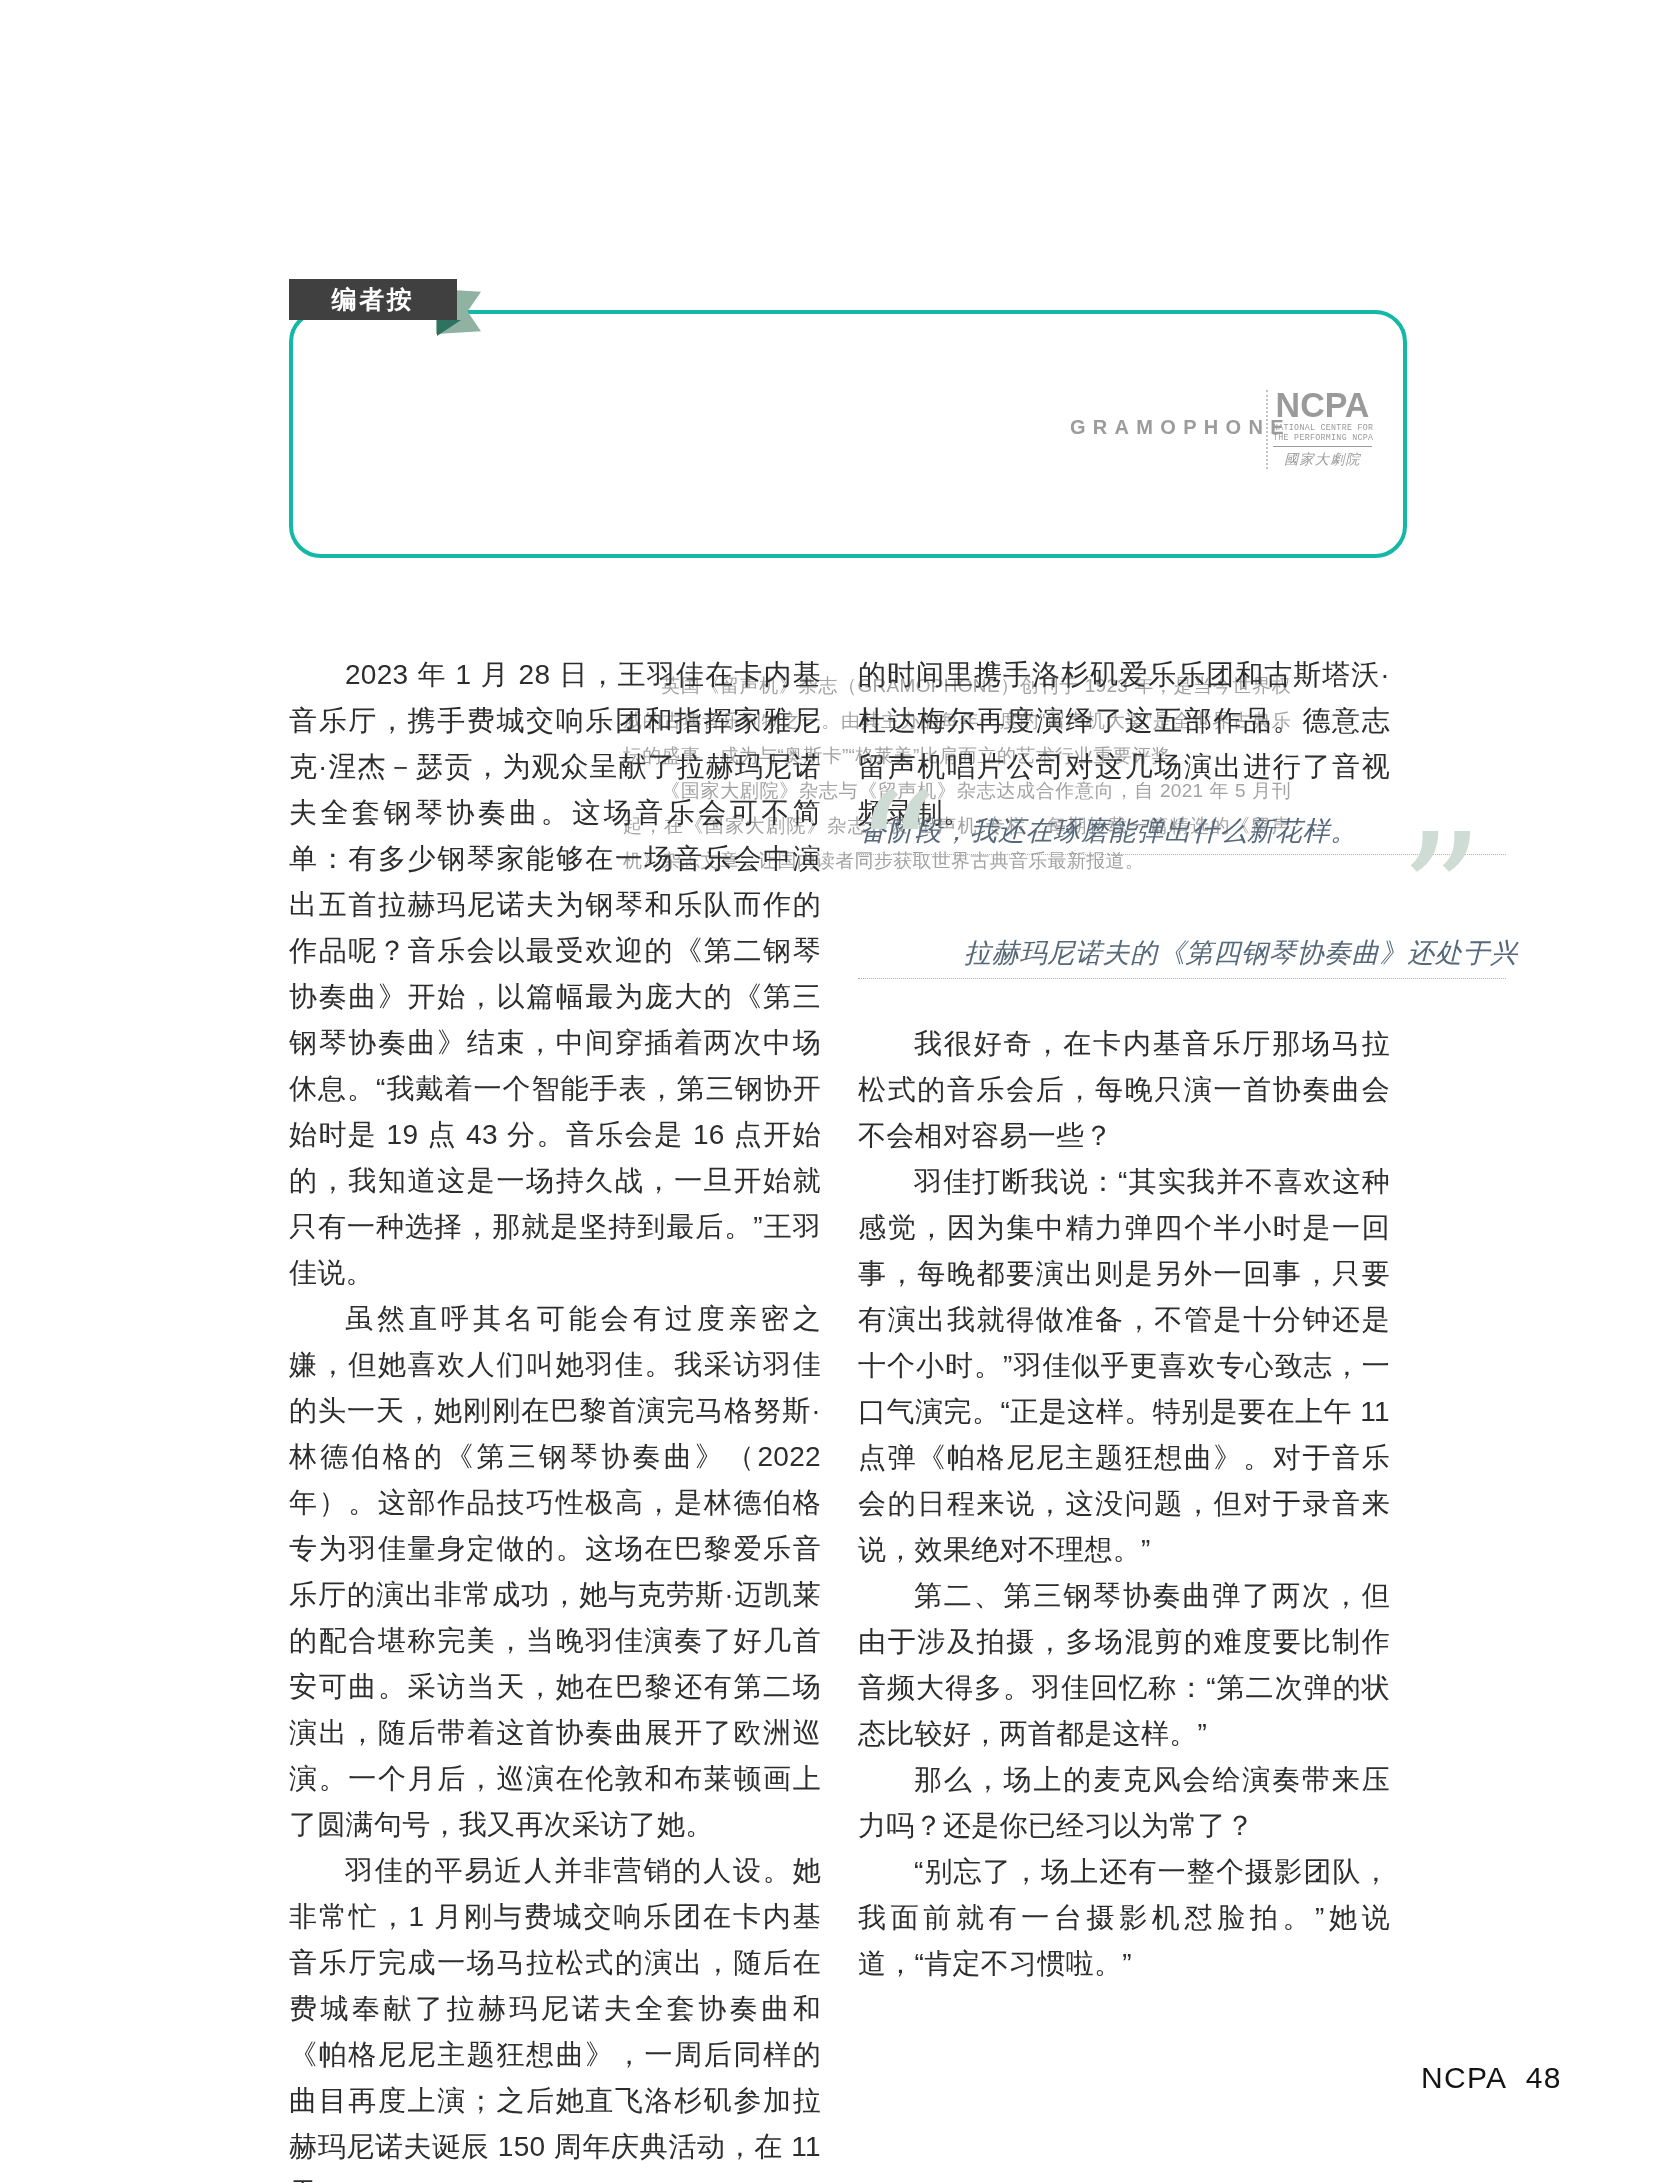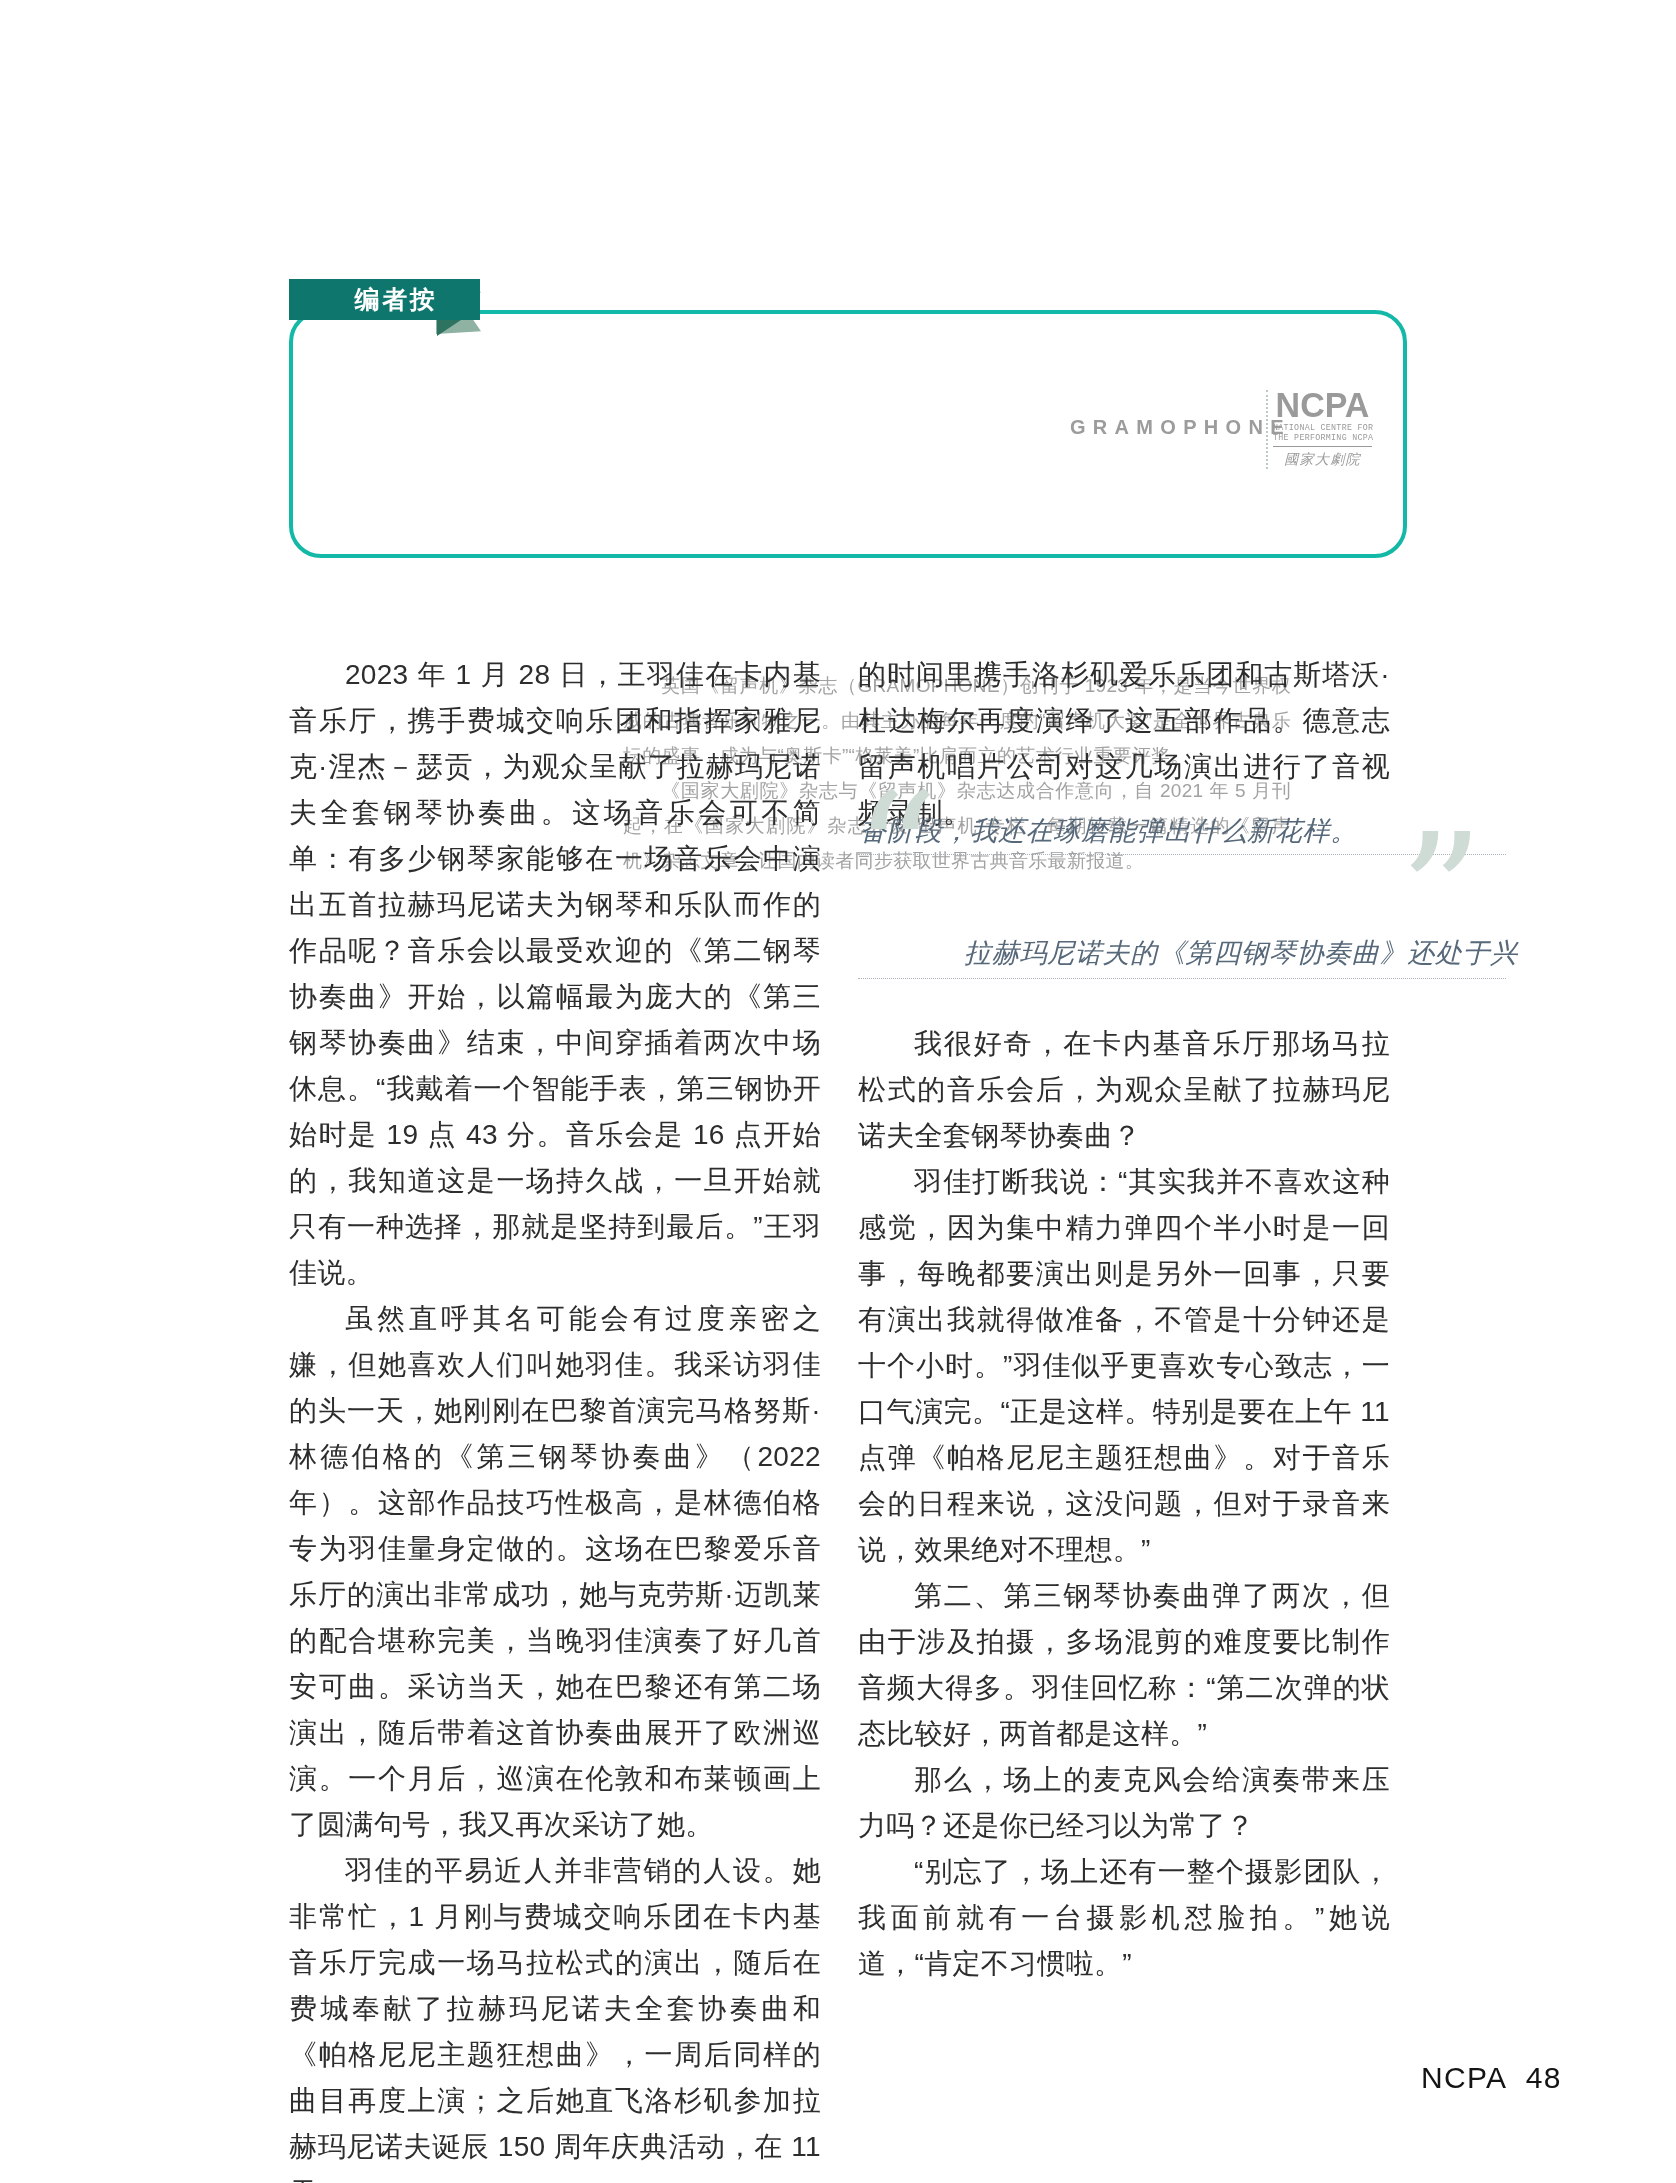--- a/index.html
+++ b/index.html
@@ -11,22 +11,22 @@
     overflow:hidden;
   }
   
   .editor-box{
     position:absolute;left:289px;top:310px;width:1118px;height:248px;
     border:4px solid #14b8a6;border-radius:32px;background:#ffffff;
     box-sizing:border-box;
   }
   .ribbon{
     position:absolute;left:289px;top:279px;width:168px;height:41px;
-    background:#0f766e;z-index:3;
-    display:flex;align-items:center;justify-content:center;padding-left:23px;
+    background:#404040;z-index:3;
+    display:flex;align-items:center;justify-content:center;
   }
   .ribbon-label{
     color:#ffffff;font-size:25px;font-weight:bold;letter-spacing:2.6px;
   }
   .ribbon-tail{
     position:absolute;left:436px;top:289px;width:45px;height:45px;
     background:#8fb2a3;z-index:2;
     clip-path:polygon(0 0,100% 6%,70% 50%,100% 94%,0 100%);
   }
   .ribbon-fold{
@@ -148,21 +148,21 @@
       <span class="pq-text">奋阶段，我还在琢磨能弹出什么新花样。</span>
     </div>
     <div class="pq-line pq-line-1">
       <span class="pq-text">拉赫玛尼诺夫的《第四钢琴协奏曲》还处于兴</span>
     </div>
     <span class="pq-mark pq-open">“</span>
     <span class="pq-mark pq-close">”</span>
   </div>
 
   <div class="col" id="col-right-bottom">
-    <p>我很好奇，在卡内基音乐厅那场马拉松式的音乐会后，为观众呈献了拉赫玛尼诺夫全套钢琴协奏曲？</p>
+    <p>我很好奇，在卡内基音乐厅那场马拉松式的音乐会后，每晚只演一首协奏曲会不会相对容易一些？</p>
     <p>羽佳打断我说：“其实我并不喜欢这种感觉，因为集中精力弹四个半小时是一回事，每晚都要演出则是另外一回事，只要有演出我就得做准备，不管是十分钟还是十个小时。”羽佳似乎更喜欢专心致志，一口气演完。“正是这样。特别是要在上午 11 点弹《帕格尼尼主题狂想曲》。对于音乐会的日程来说，这没问题，但对于录音来说，效果绝对不理想。”</p>
     <p>第二、第三钢琴协奏曲弹了两次，但由于涉及拍摄，多场混剪的难度要比制作音频大得多。羽佳回忆称：“第二次弹的状态比较好，两首都是这样。”</p>
     <p>那么，场上的麦克风会给演奏带来压力吗？还是你已经习以为常了？</p>
     <p>“别忘了，场上还有一整个摄影团队，我面前就有一台摄影机怼脸拍。”她说道，“肯定不习惯啦。”</p>
   </div>
 
   <div class="footer">
     <span>NCPA</span>
     <span>48</span>
   </div>

